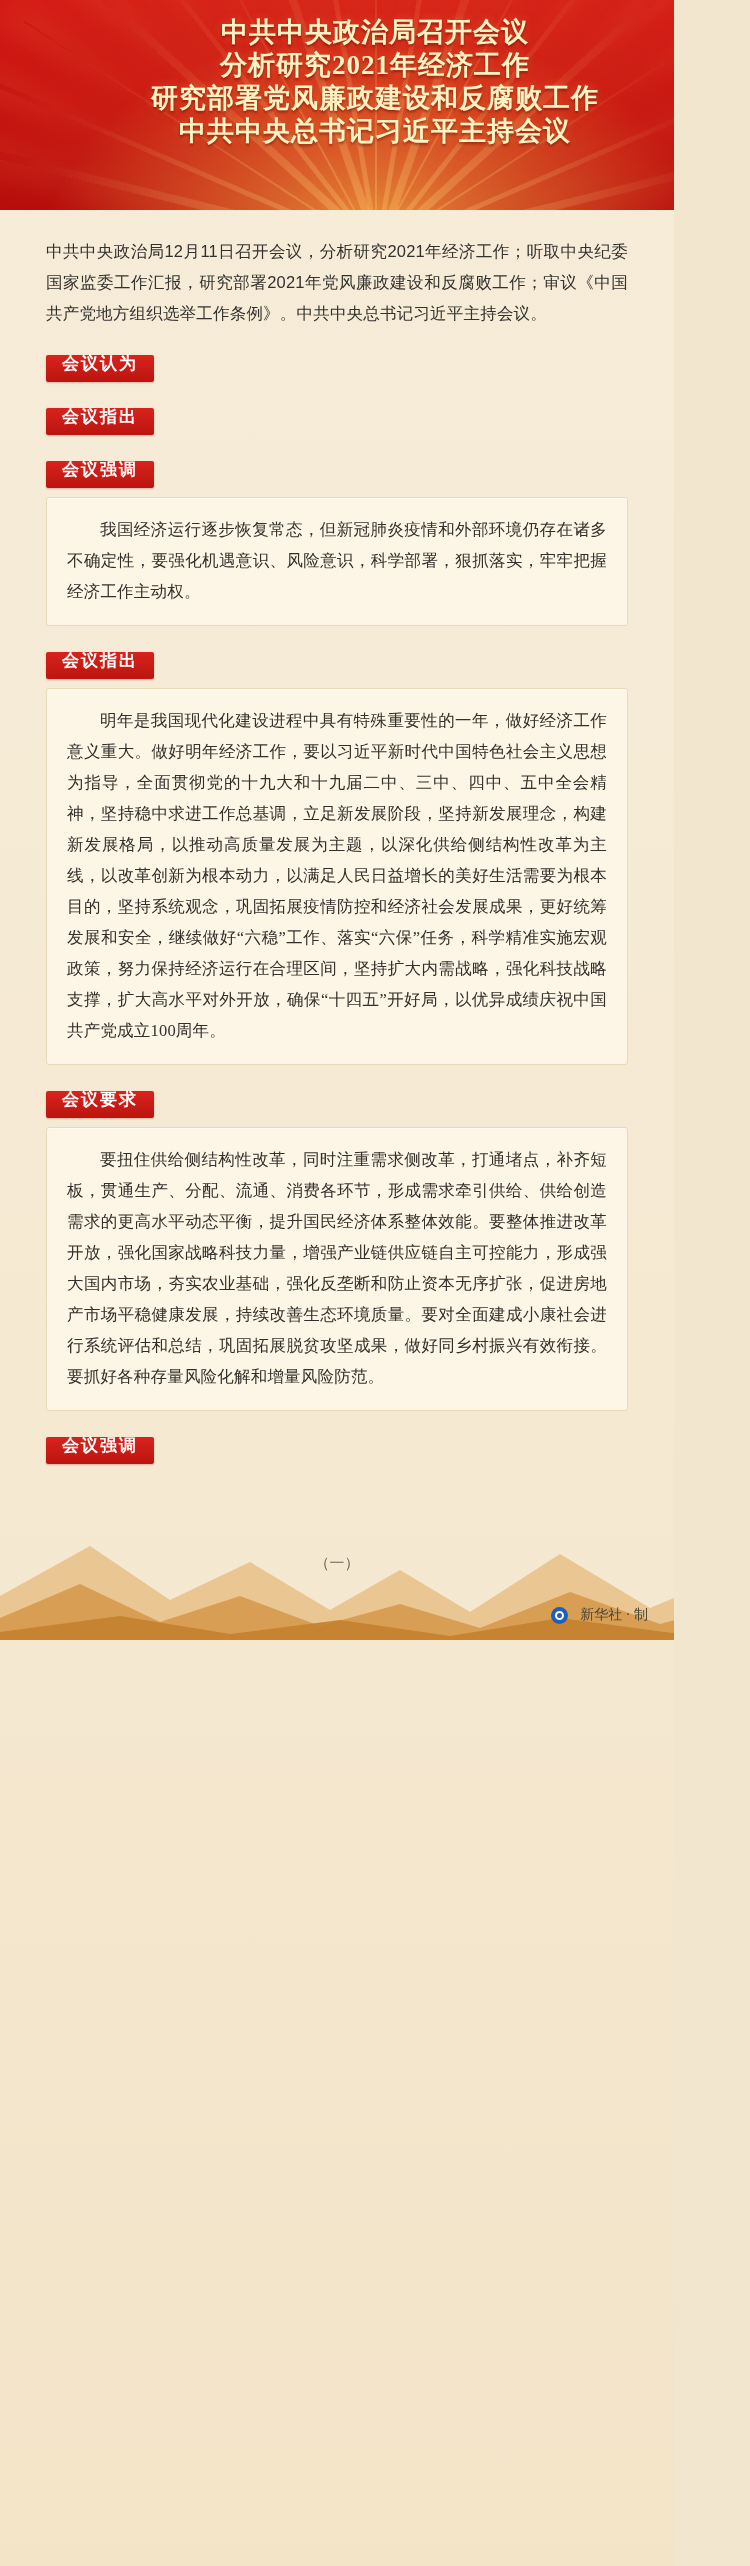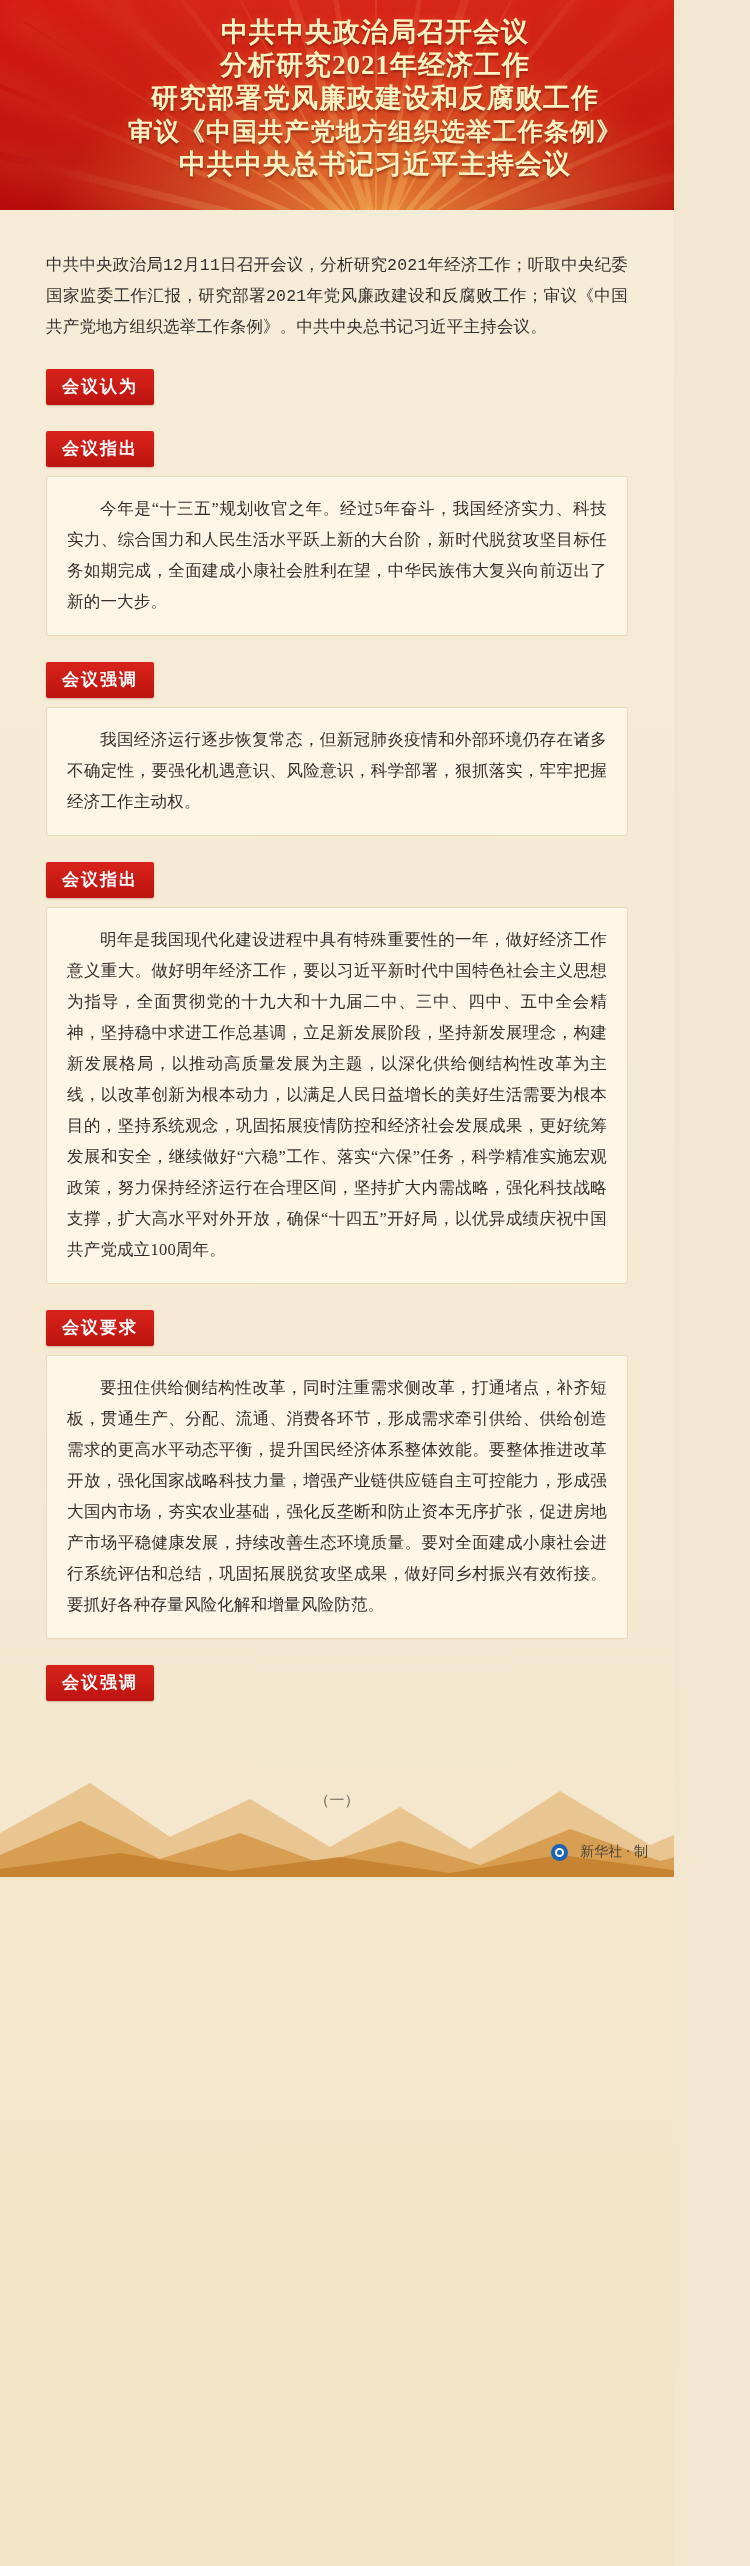--- a/index.html
+++ b/index.html
@@ -55,41 +55,40 @@
     text-shadow: 0 2px 3px rgba(90,0,0,0.55), 0 0 10px rgba(255,170,60,0.35);
     white-space: nowrap;
   }
   .banner-line.l4 { font-size: 25px; }
 
   
   .content {
     padding: 26px 46px 0 46px;
   }
   .lead {
-    font-family: Liberation Mono, monospace;
+    font-family: Liberation Sans, sans-serif;
     font-size: 16.5px;
     line-height: 31px;
     color: #33312e;
     text-align: justify;
     letter-spacing: 0.2px;
     margin-bottom: 26px;
-    margin-top: 14px;
   }
   .section {
     margin-bottom: 26px;
   }
   .tag {
     display: inline-block;
     background: linear-gradient(180deg, #d8231c 0%, #bc140f 100%);
     color: #fff;
     font-family: "Liberation Serif", "DejaVu Serif", serif;
     font-weight: bold;
     font-size: 17px;
     line-height: 1;
-    padding: 9px 16px 10px 16px;
+    padding: 0 16px 10px 16px;
     letter-spacing: 2px;
     border-radius: 2px;
     box-shadow: 0 1px 2px rgba(120,20,10,0.25);
   }
   .card {
     margin-top: 9px;
     background: #fdf6e6;
     border: 1px solid #e8d9b7;
     border-radius: 3px;
     padding: 16px 20px 18px 20px;
@@ -183,38 +182,34 @@
         <div class="ray" style="transform: rotate(38deg); width: 5px;"></div>
         <div class="ray" style="transform: rotate(47.5deg); width: 8px;"></div>
         <div class="ray" style="transform: rotate(57deg); width: 2px;"></div>
         <div class="ray" style="transform: rotate(66.5deg); width: 5px;"></div>
         <div class="ray" style="transform: rotate(76deg); width: 8px;"></div>
       </div>
     <div class="banner-inner">
       <div class="banner-line">中共中央政治局召开会议</div>
       <div class="banner-line">分析研究2021年经济工作</div>
       <div class="banner-line">研究部署党风廉政建设和反腐败工作</div>
-      <div class="banner-line l4">审议《中国共产党地方组织选举工作条例》</div>
       <div class="banner-line">中共中央总书记习近平主持会议</div>
     </div>
   </div>
 
   <div class="content">
 
     <div class="lead">中共中央政治局12月11日召开会议，分析研究2021年经济工作；听取中央纪委国家监委工作汇报，研究部署2021年党风廉政建设和反腐败工作；审议《中国共产党地方组织选举工作条例》。中共中央总书记习近平主持会议。</div>
 
     <div class="section">
       <span class="tag">会议认为</span>
     </div>
 
     <div class="section">
       <span class="tag">会议指出</span>
-      <div class="card">
-        <p>今年是“十三五”规划收官之年。经过5年奋斗，我国经济实力、科技实力、综合国力和人民生活水平跃上新的大台阶，新时代脱贫攻坚目标任务如期完成，全面建成小康社会胜利在望，中华民族伟大复兴向前迈出了新的一大步。</p>
-      </div>
     </div>
 
     <div class="section">
       <span class="tag">会议强调</span>
       <div class="card">
         <p>我国经济运行逐步恢复常态，但新冠肺炎疫情和外部环境仍存在诸多不确定性，要强化机遇意识、风险意识，科学部署，狠抓落实，牢牢把握经济工作主动权。</p>
       </div>
     </div>
 
     <div class="section">

